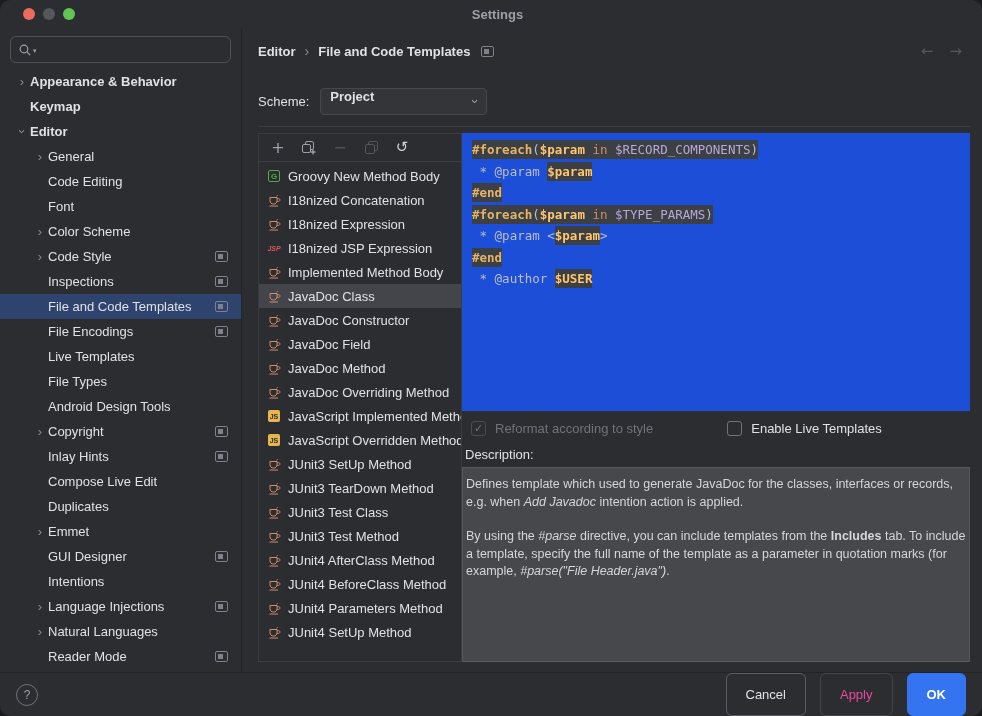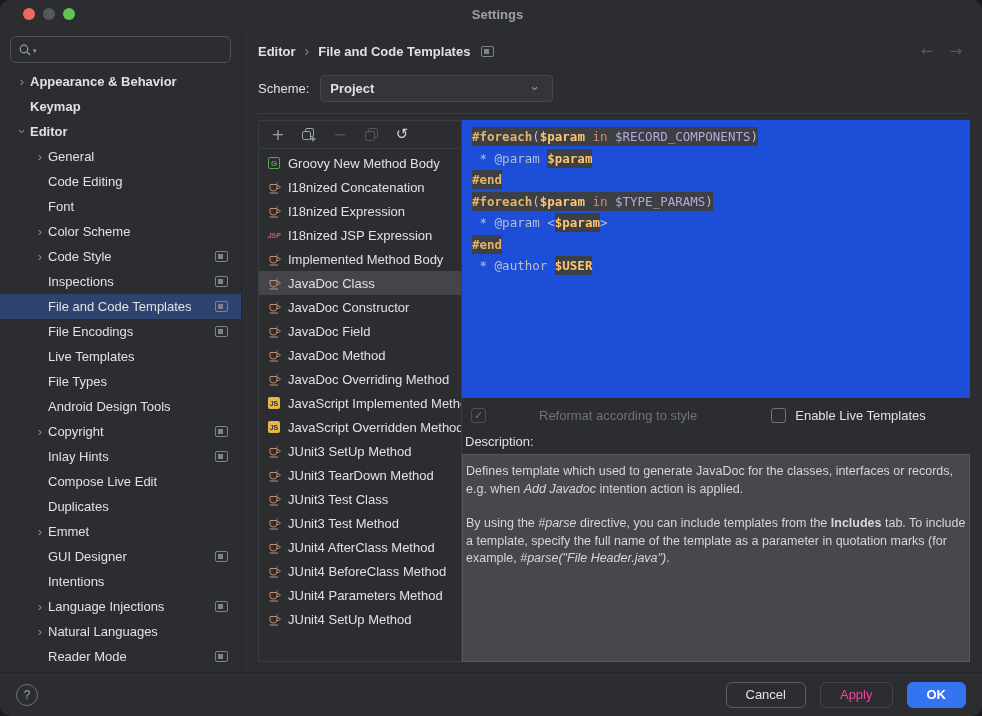--- a/index.html
+++ b/index.html
@@ -32,23 +32,23 @@
   .tree-label{white-space:nowrap;overflow:hidden;flex:1;}
   .badge{flex:0 0 13px;width:13px;height:11px;border:1px solid #7E828A;border-radius:2px;position:relative;margin-left:8px;}
   .badge::after{content:"";position:absolute;left:2px;top:2px;width:5px;height:5px;background:#7E828A;}
   
   .content{flex:1;display:flex;flex-direction:column;padding:10px 12px 0 16px;min-width:0;min-height:0;}
   .crumbs{display:flex;align-items:center;gap:9px;height:26px;flex:0 0 26px;}
   .crumb{font-weight:bold;}
   .crumb-sep{color:#898D94;font-size:14px;}
   .nav-arrows{margin-left:auto;display:flex;gap:16px;margin-right:8px;}
   .nav-arrow{font-family:"DejaVu Sans",sans-serif;color:#54575C;font-size:15px;}
-  .scheme-row{display:flex;align-items:center;gap:11px;margin-top:11px;flex:0 0 27px;}
-  .select{width:233px;height:27px;background:#333538;border:1px solid #46484D;border-radius:4px;
-    display:flex;align-items:center;padding:0 9px;cursor:default;}
+  .scheme-row{display:flex;align-items:center;gap:11px;margin-top:24px;flex:0 0 27px;}
+  .select{width:167px;height:27px;background:#333538;border:1px solid #46484D;border-radius:4px;
+    display:flex;padding:0 9px;cursor:default;}
   .select .sel-value{font-weight:bold;flex:1;}
   .select .chevron{color:#9DA0A8;}
   .hsep{border:none;border-top:1px solid #3A3C40;margin:11px 0 0 0;}
   .tabs{display:flex;height:39px;flex:0 0 39px;align-items:stretch;padding-left:12px;}
   .tab{padding:0 12px;display:flex;align-items:center;position:relative;color:#D5D7DC;cursor:default;}
   .tab.active{color:#DFE1E5;}
   .tab.active::after{content:"";position:absolute;left:9px;right:9px;bottom:1px;height:3px;background:#82868D;border-radius:2px;}
   
   .main-panel{flex:1;display:flex;margin:6px 0 10px 0;min-height:0;}
   .list-panel{flex:0 0 204px;width:204px;border:1px solid #3A3C40;display:flex;flex-direction:column;min-height:0;}
@@ -78,32 +78,32 @@
   .tk-kw{color:#CF8E6D;}
   .tk-ref{color:#B9A7D8;}
   .tk-pl{color:#BCBEC4;}
   
   .options-row{flex:0 0 34px;display:flex;align-items:center;padding-left:9px;}
   .cb-group{display:flex;align-items:center;gap:9px;}
   .cb-group.second{margin-left:74px;}
   .checkbox{width:15px;height:15px;border-radius:3px;border:1px solid #6F737A;display:flex;
     align-items:center;justify-content:center;font-family:"DejaVu Sans",sans-serif;font-size:11px;cursor:default;}
   .checkbox.disabled{border-color:#4B4E53;color:#6F737A;}
-  .cb-label.disabled{color:#6F737A;margin-left:44px;}
+  .cb-label.disabled{color:#6F737A;}
   .desc-label{flex:0 0 22px;display:flex;align-items:flex-end;padding:0 0 5px 3px;}
   .desc-panel{flex:1;background:#46484B;border:1px solid #55585C;padding:8px 3px;overflow:hidden;
     font-size:12.5px;line-height:17.5px;color:#D4D6DA;min-height:0;}
   .desc-panel p{margin:0 0 17px 0;}
   .desc-panel .i{font-style:italic;}
   .desc-panel .b{font-weight:bold;}
   
   .footer{flex:0 0 44px;border-top:1px solid #222427;display:flex;align-items:center;padding:0 16px;gap:14px;}
   .help-btn{width:22px;height:22px;border-radius:50%;border:1px solid #6F737A;color:#9DA0A8;
     display:flex;align-items:center;justify-content:center;font-size:12px;background:transparent;cursor:default;}
-  .btn{height:26px;padding:0 19px;border-radius:6px;font:13px "Liberation Sans",sans-serif;
+  .btn{height:43px;padding:0 19px;border-radius:6px;font:13px "Liberation Sans",sans-serif;
     display:flex;align-items:center;background:transparent;border:1px solid #5A5D63;color:#DFE1E5;cursor:default;}
   .btn.first{margin-left:auto;}
   .btn.disabled{border-color:#43454A;color:#ec4899;}
   .btn.primary{background:#3574F0;border-color:#3574F0;color:#FFFFFF;font-weight:bold;}
 </style>
 </head>
 <body>
 
 <div class="window">
 

